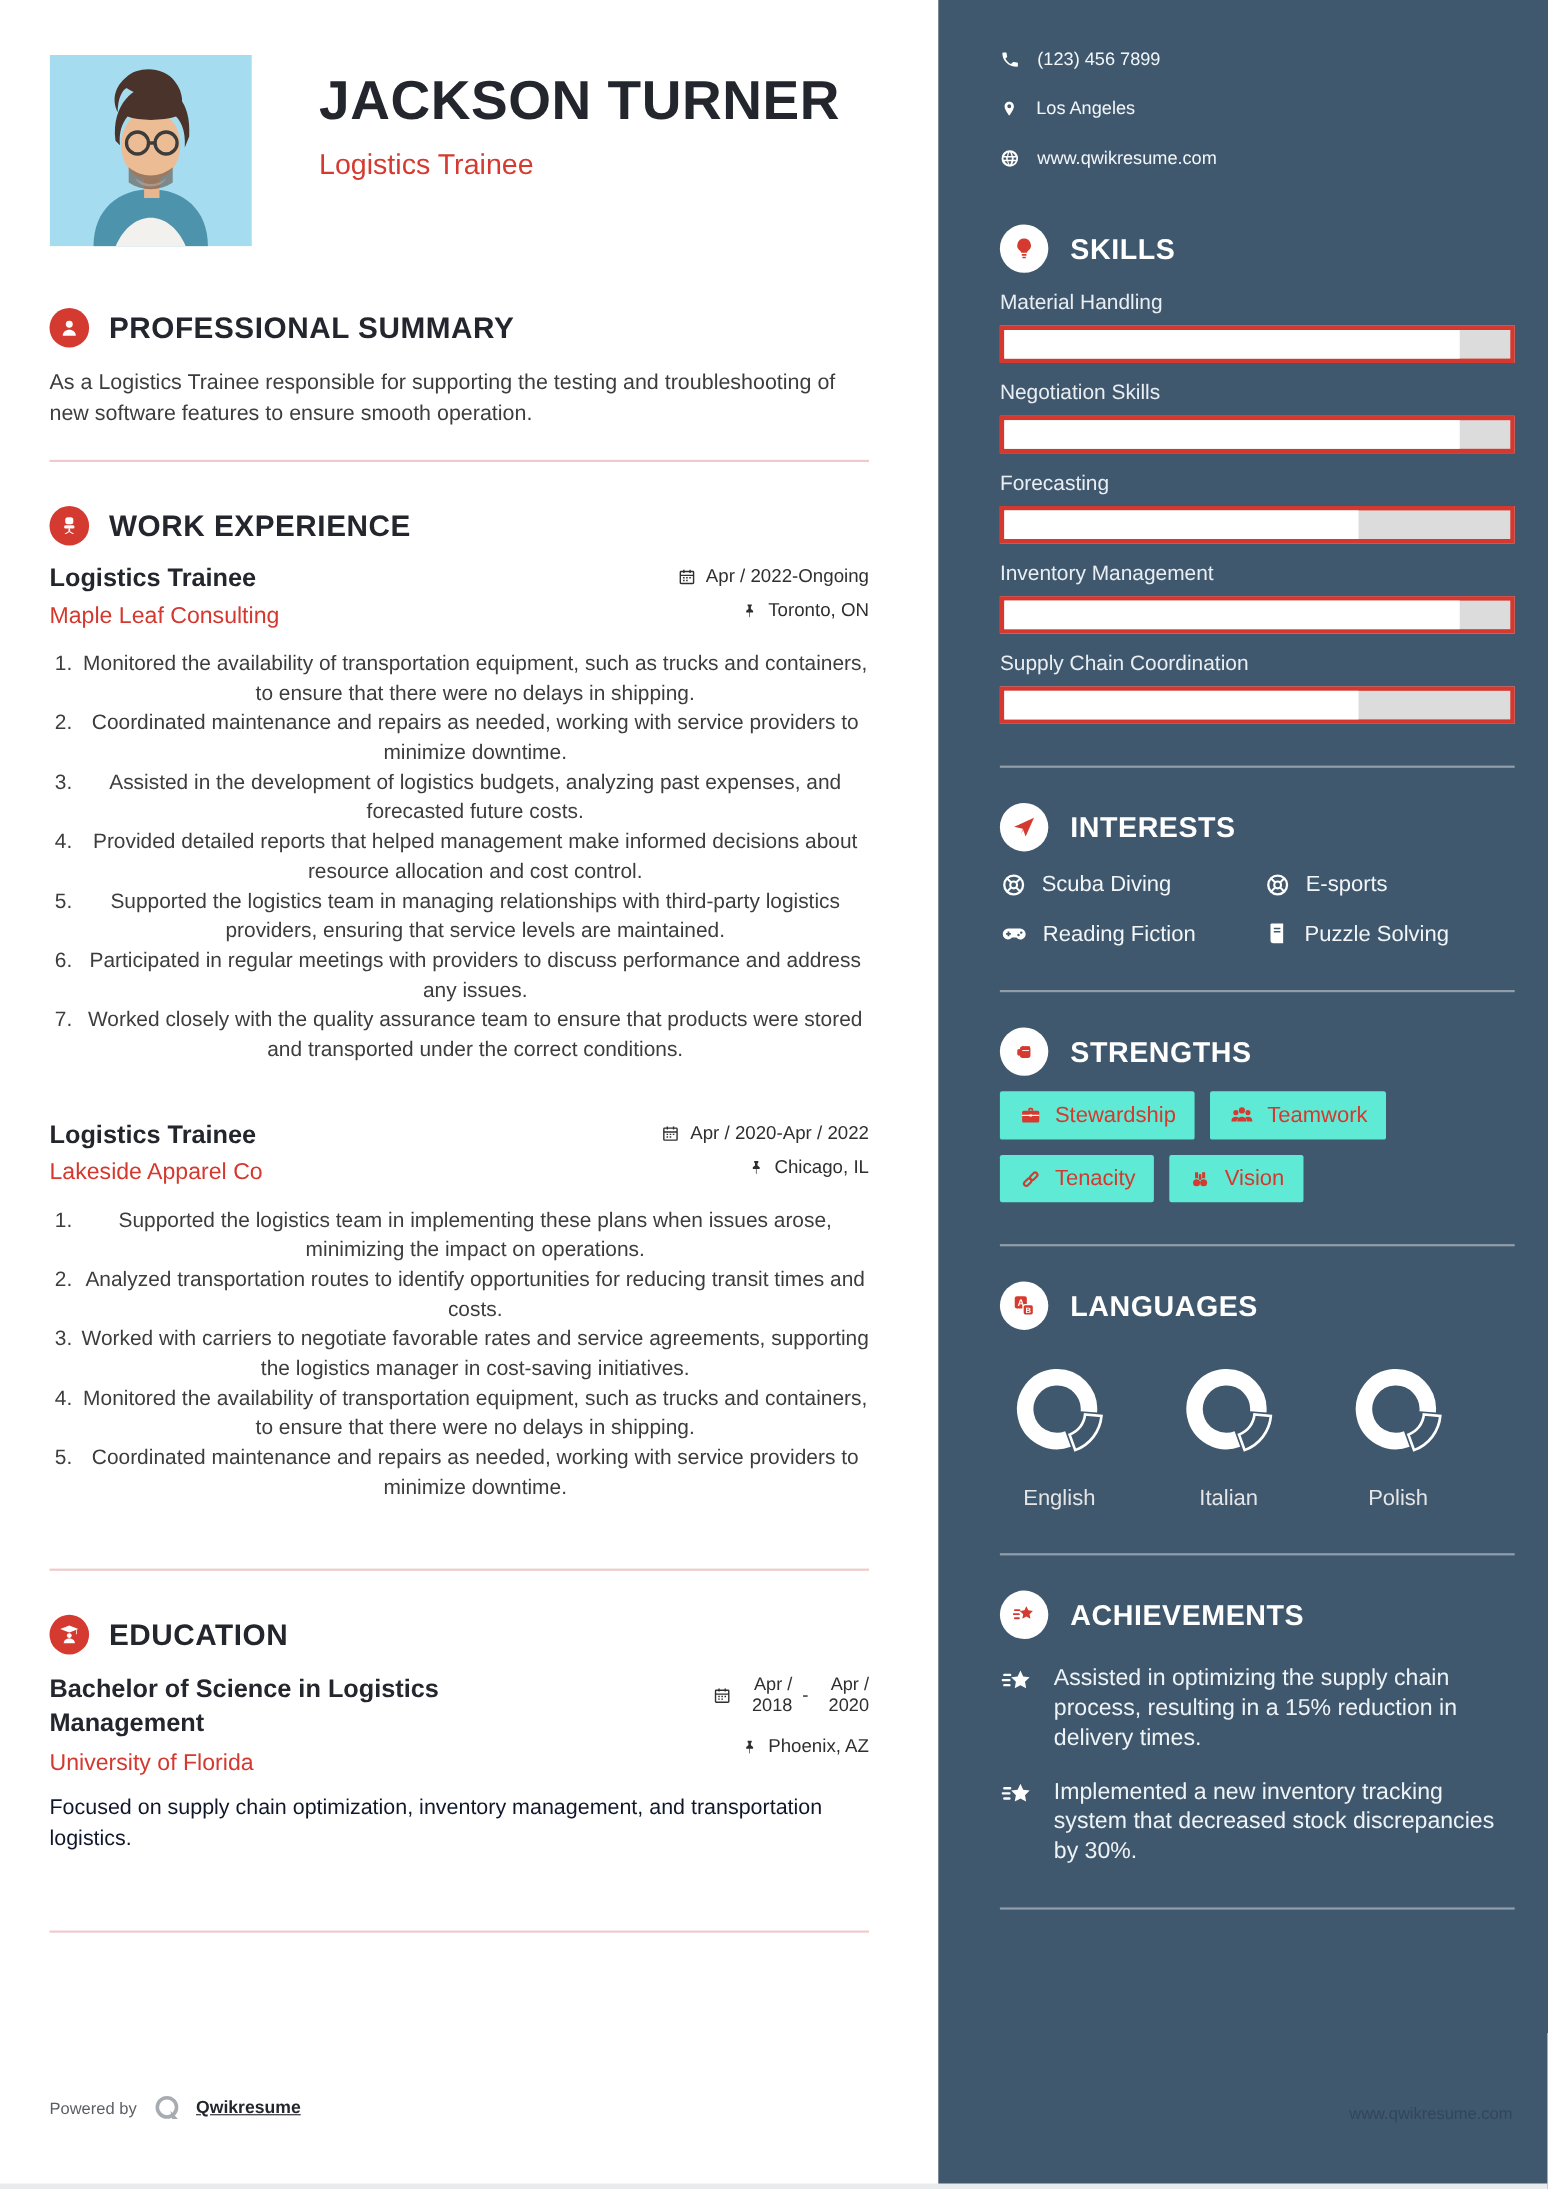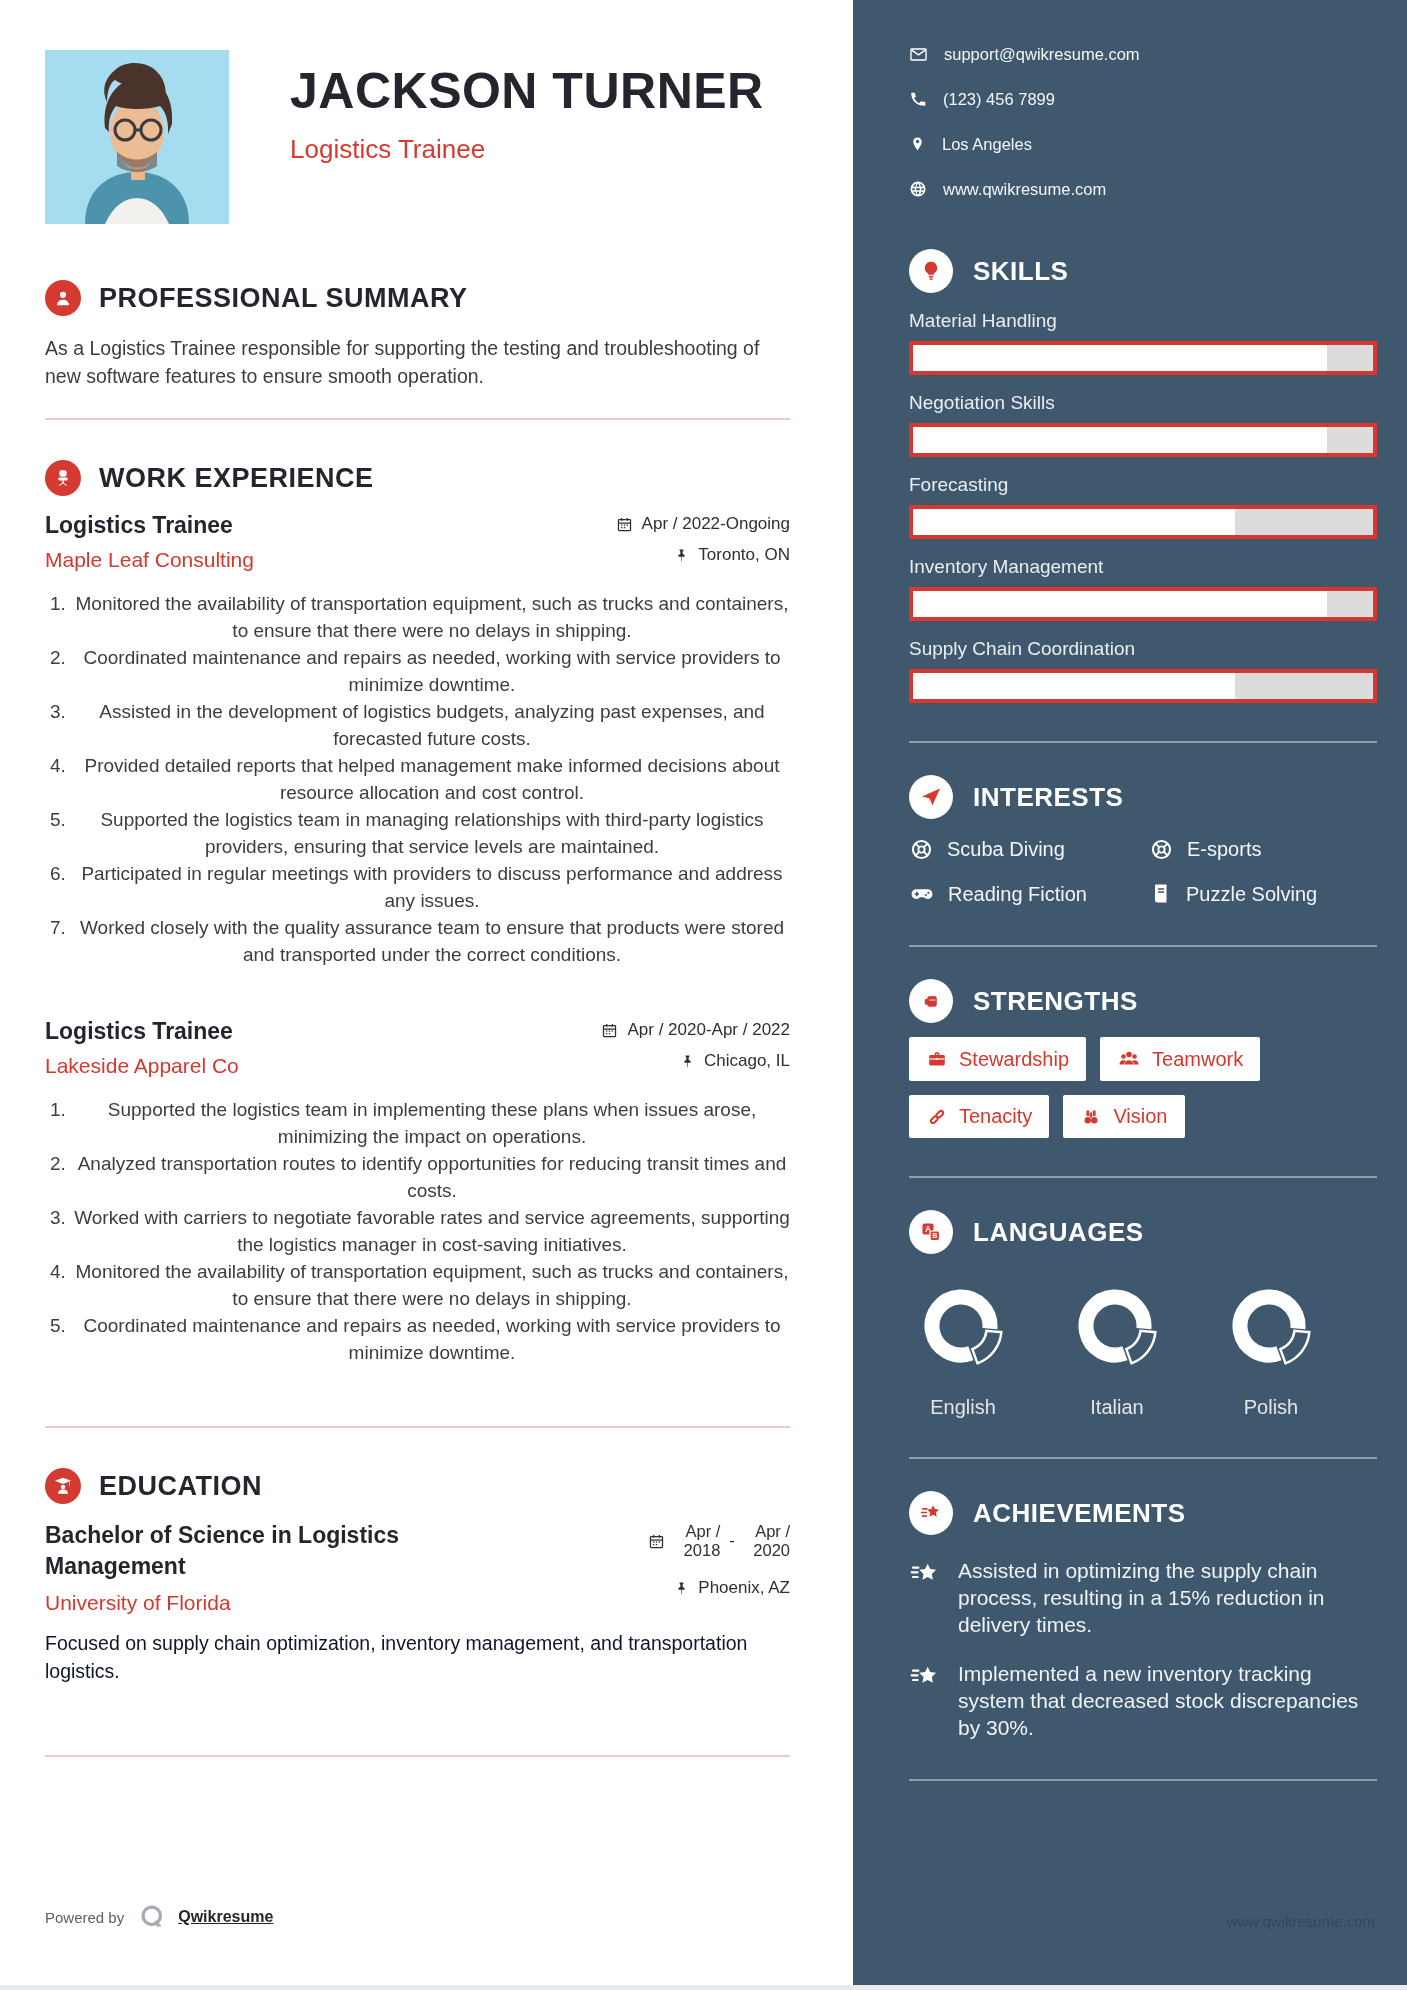--- a/index.html
+++ b/index.html
@@ -51,21 +51,21 @@
   .skill-label { font-size:19px; color:#e9eef2; margin-bottom:9px; }
   .bar { height:34px; border:4px solid #d4382e; background:#dcdcdc; }
   .bar-fill { height:100%; background:#ffffff; }
 
   .sdiv { border:none; height:2px; background:rgba(255,255,255,.42); margin-top:38px; }
 
   .int-grid { display:grid; grid-template-columns:240px 1fr; row-gap:19px; margin-top:18px; }
   .int-item { display:flex; align-items:center; gap:13px; font-size:20px; color:#f2f6f8; }
 
   .badge-row { display:flex; gap:14px; margin-top:14px; }
-  .badge { background:#ffffff; border-radius:2px; padding:10px 17px; display:flex; align-items:center; gap:11px; font-size:20px; color:#d4382e; font-weight:500; }
+  .badge { background:#5eead4; border-radius:2px; padding:10px 17px; display:flex; align-items:center; gap:11px; font-size:20px; color:#d4382e; font-weight:500; }
 
   .lang-row { display:flex; gap:46px; margin-top:34px; }
   .lang { width:108px; display:flex; flex-direction:column; align-items:center; }
   .lang-label { margin-top:28px; font-size:20px; color:#e5e5e5; }
 
   .ach-item { display:flex; gap:17px; margin-top:22px; }
   .ach-item .at { font-size:21px; line-height:27px; color:#eef3f6; max-width:420px; }
 
   .watermark { position:absolute; right:32px; bottom:60px; font-size:15px; color:#31465a; }
 
@@ -255,29 +255,20 @@
           </svg>
       </span>
       <span class="brand">Qwikresume</span>
     </div>
   </main>
 
   <aside class="sidebar">
 
     <div class="contact-row">
       <span class="ic">
-        <svg width="19" height="19" viewBox="0 0 24 24" fill="none" stroke="#fff" stroke-width="1.7">
-            <rect x="2.5" y="5" width="19" height="14" rx="1"></rect>
-            <path d="M3.5 6.5l8.5 6 8.5-6"></path>
-          </svg>
-      </span>
-      <span class="ct">support@qwikresume.com</span>
-    </div>
-    <div class="contact-row">
-      <span class="ic">
         <svg width="18" height="18" viewBox="0 0 24 24" fill="#fff">
             <path d="M6.6 10.8c1.5 3 3.9 5.4 6.9 6.9l2.3-2.3c.3-.3.7-.4 1.1-.2 1.2.4 2.6.6 3.9.6.6 0 1 .4 1 1V20c0 .6-.4 1-1 1C10.4 21 3 13.6 3 4.5c0-.6.4-1 1-1h3.2c.6 0 1 .4 1 1 0 1.4.2 2.7.6 3.9.1.4 0 .8-.3 1.1z"></path>
           </svg>
       </span>
       <span class="ct">(123) 456 7899</span>
     </div>
     <div class="contact-row">
       <span class="ic">
         <svg width="17" height="17" viewBox="0 0 24 24" fill="#fff">
             <path d="M12 2C8.7 2 6 4.7 6 8c0 4.5 6 12 6 12s6-7.5 6-12c0-3.3-2.7-6-6-6zm0 8.4A2.5 2.5 0 1 1 12 5.4a2.5 2.5 0 0 1 0 5z"></path>

